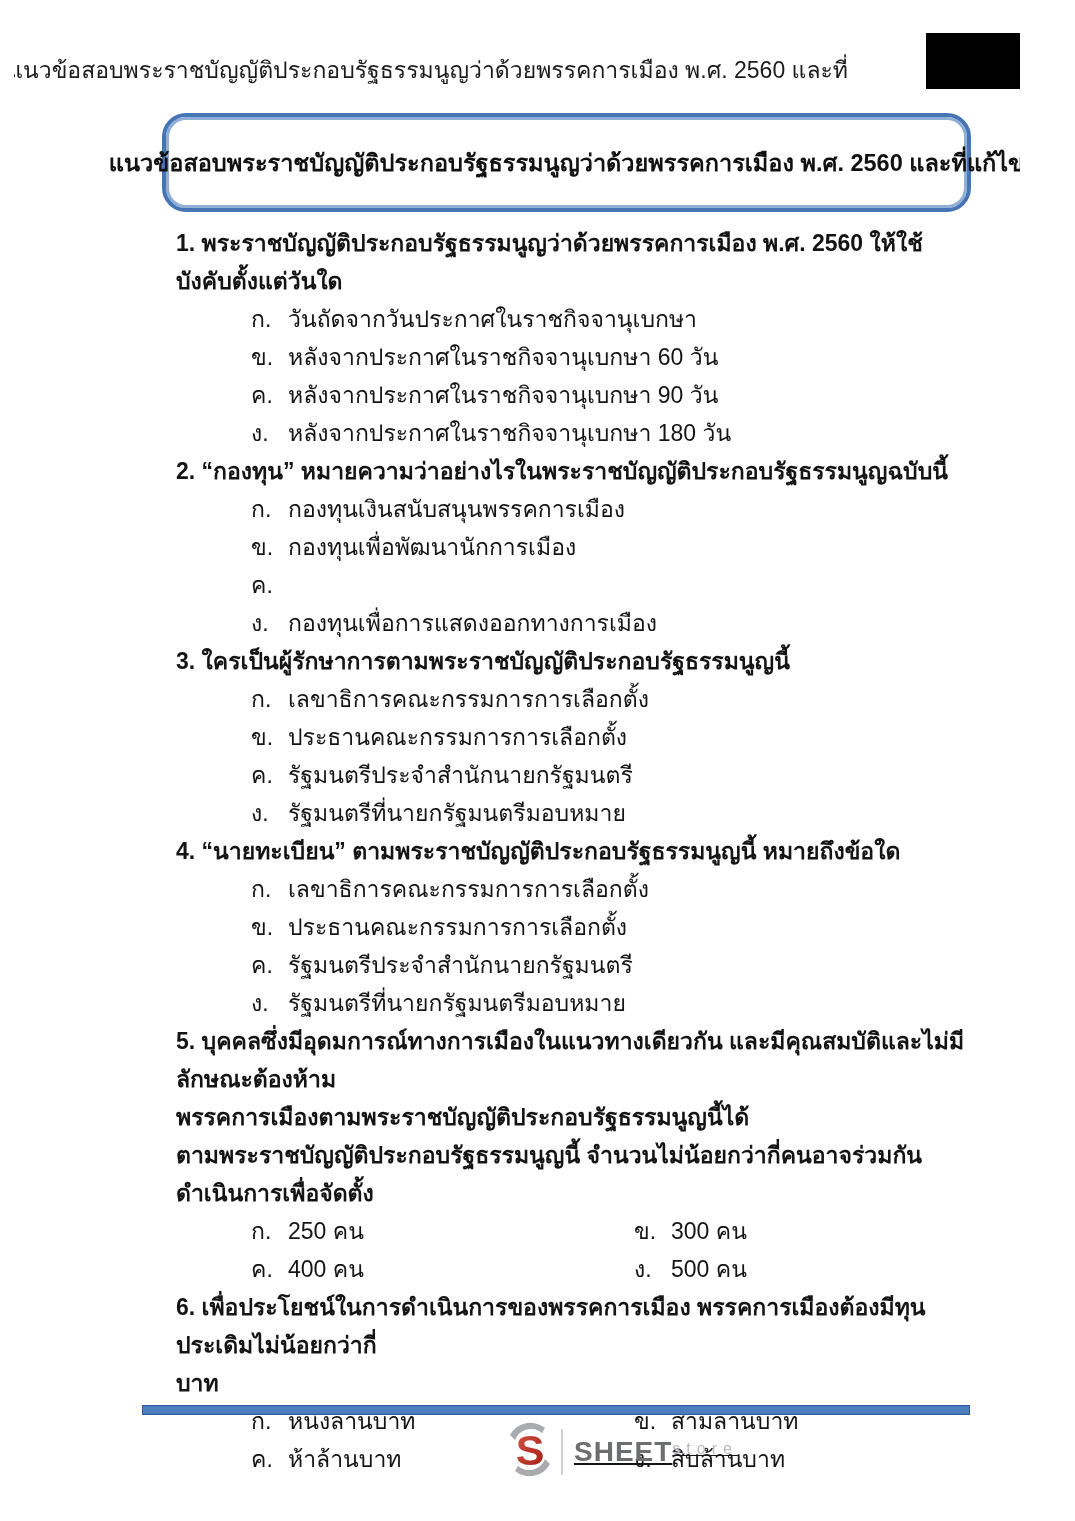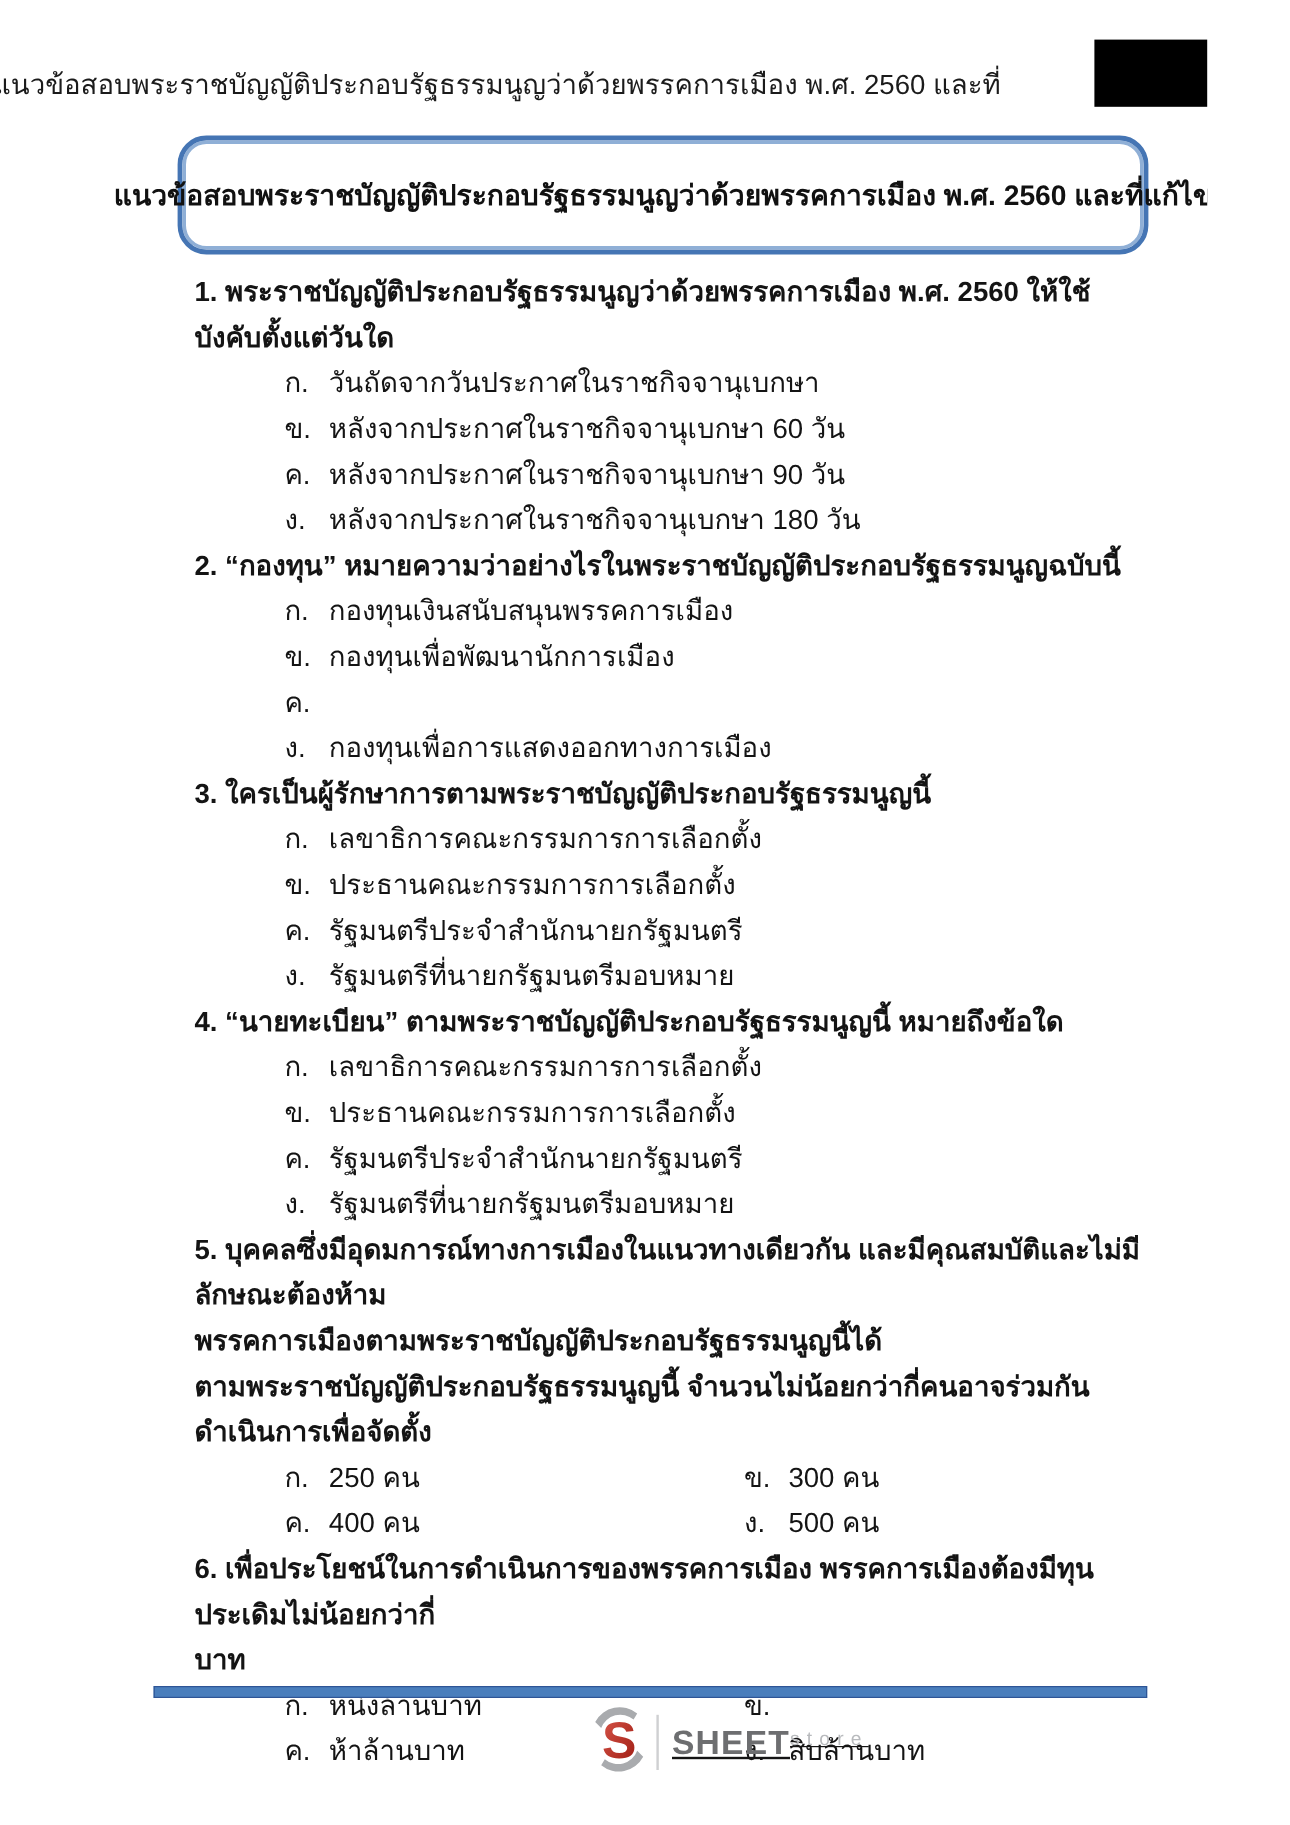--- a/index.html
+++ b/index.html
@@ -7,20 +7,21 @@
     width: 1075px; height: 1521px;
     background: #ffffff;
     font-family: "Liberation Sans", "DejaVu Sans", sans-serif;
     color: #141414;
   }
   .page {
     position: relative;
     width: 1006px; height: 1521px;
     background: #ffffff;
     overflow: hidden;
+    margin-left: 14px;
   }
 
   
   .running-header {
     position: absolute;
     top: 52px; right: 172px;
     font-size: 23px;
     white-space: nowrap;
     color: #1b1b1b;
   }
@@ -221,20 +222,21 @@
       <div class="question">
         <div class="q-line">6. เพื่อประโยชน์ในการดำเนินการของพรรคการเมือง พรรคการเมืองต้องมีทุนประเดิมไม่น้อยกว่ากี่</div>
         <div class="q-line">บาท</div>
         <div class="opt-grid">
           <div class="opt-row">
             <span class="opt-label">ก.</span>
             <span class="opt-text">หนึ่งล้านบาท</span>
           </div>
           <div class="opt-row">
             <span class="opt-label">ข.</span>
+            <span class="opt-text">สามล้านบาท</span>
           </div>
           <div class="opt-row">
             <span class="opt-label">ค.</span>
             <span class="opt-text">ห้าล้านบาท</span>
           </div>
           <div class="opt-row">
             <span class="opt-label">ง.</span>
             <span class="opt-text">สิบล้านบาท</span>
           </div>
         </div>

